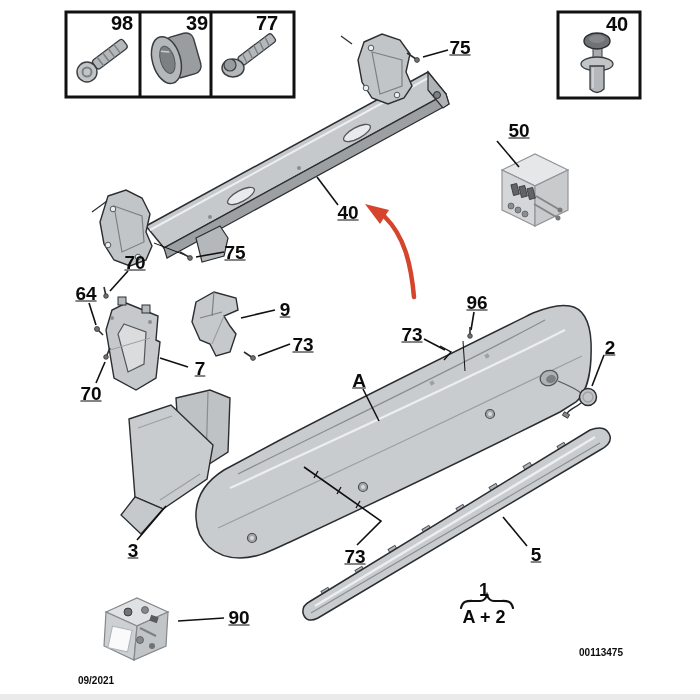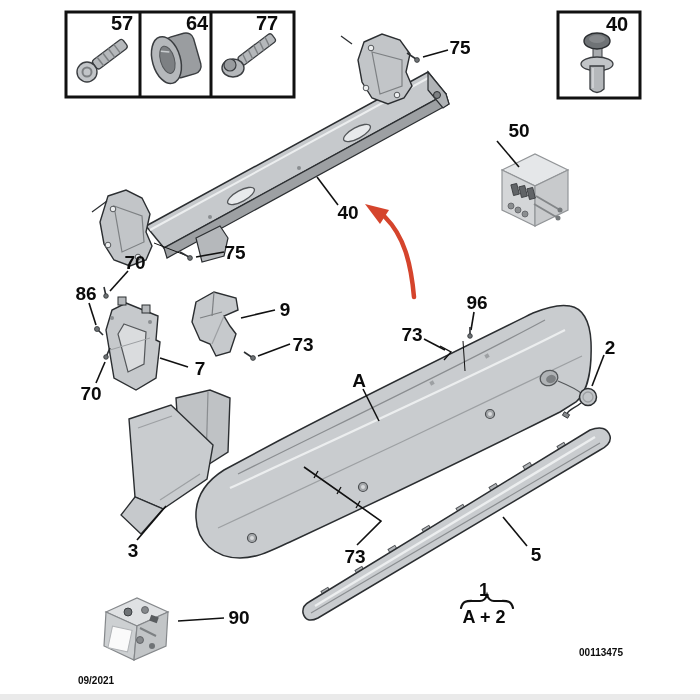--- a/index.html
+++ b/index.html
@@ -1,21 +1,21 @@
 <!DOCTYPE html>
 <html><head>
 <meta charset="utf-8">
 <style>
   html,body{margin:0;padding:0;}
   body{width:700px;height:700px;background:#ffffff;position:relative;overflow:hidden;
        font-family:"Liberation Sans",sans-serif;}
   .stage{position:absolute;left:0;top:0;width:700px;height:700px;}
   .lbl{position:absolute;transform:translate(-50%,-50%);font-weight:700;color:#0b0b0b;
        white-space:nowrap;line-height:1;}
-  .lbl.n{font-size:19px;}
+  .lbl.n{font-size:19px;text-decoration:underline;}
   .lbl.inset{font-size:20px;}
   .lbl.legend{font-size:18px;}
   .lbl.foot{font-size:10px;}
   .bottom-edge{position:absolute;left:0;top:694px;width:700px;height:6px;background:#dcdcdc;opacity:.6;}
 </style>
 </head>
 <body>
 
 <div class="stage">
 <svg width="700" height="700" viewBox="0 0 700 700">
@@ -255,30 +255,30 @@
     <path d="M414,297 C411,263 404,236 385,217" stroke="#d5442c" stroke-width="4.5" fill="none" stroke-linecap="round"></path>
     <polygon points="365,204 389,210 380,224" fill="#d5442c"></polygon>
   </g>
 
   <g>
     <path d="M461,608 C463,600 468,601 474,601 L480,601 C484,601 486,598 487,595 C488,598 490,601 494,601 L500,601 C506,601 511,600 513,608" stroke="#111111" stroke-width="2.2" fill="none" stroke-linecap="round"></path>
   </g>
 </svg>
 </div>
 
-<div class="lbl inset" style="left:122px;top:23px">57</div>
-<div class="lbl inset" style="left:197px;top:23px">64</div>
+<div class="lbl inset" style="left:122px;top:23px">98</div>
+<div class="lbl inset" style="left:197px;top:23px">39</div>
 <div class="lbl inset" style="left:267px;top:23px">77</div>
 <div class="lbl inset" style="left:617px;top:24px">40</div>
 
 <div class="lbl n" style="left:460px;top:47px">75</div>
 <div class="lbl n" style="left:348px;top:212px">40</div>
 <div class="lbl n" style="left:235px;top:252px">75</div>
 <div class="lbl n" style="left:135px;top:262px">70</div>
-<div class="lbl n" style="left:86px;top:293px">86</div>
+<div class="lbl n" style="left:86px;top:293px">64</div>
 <div class="lbl n" style="left:91px;top:393px">70</div>
 <div class="lbl n" style="left:200px;top:368px">7</div>
 <div class="lbl n" style="left:285px;top:309px">9</div>
 <div class="lbl n" style="left:303px;top:344px">73</div>
 <div class="lbl n" style="left:519px;top:130px">50</div>
 <div class="lbl n" style="left:133px;top:550px">3</div>
 <div class="lbl n" style="left:239px;top:617px">90</div>
 <div class="lbl n" style="left:359px;top:380px">A</div>
 <div class="lbl n" style="left:477px;top:302px">96</div>
 <div class="lbl n" style="left:412px;top:334px">73</div>

